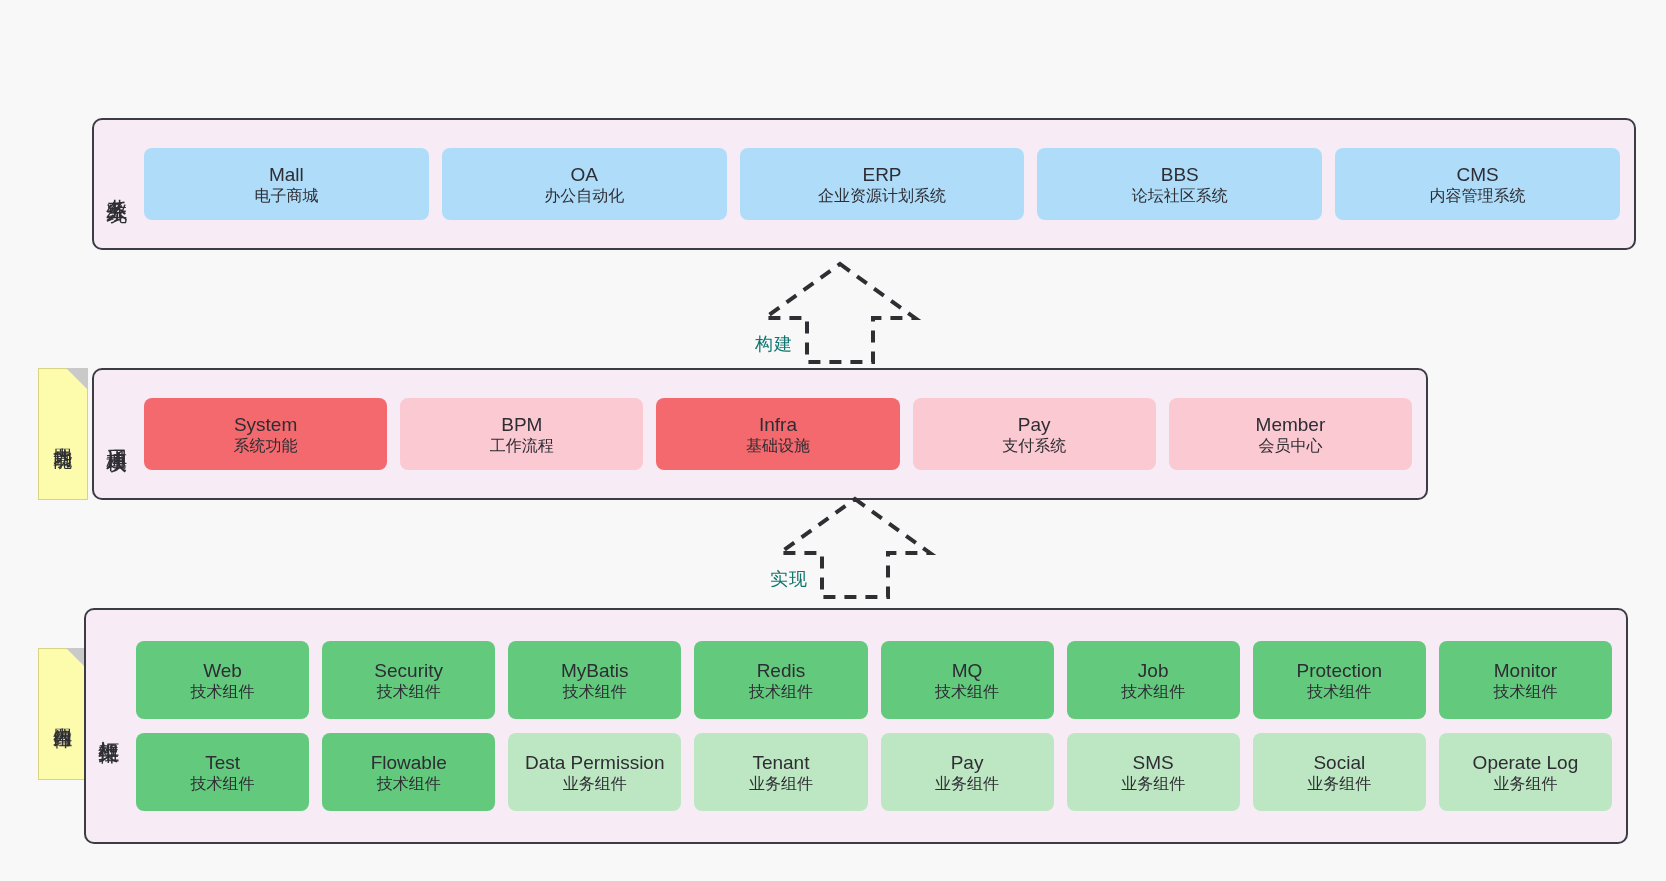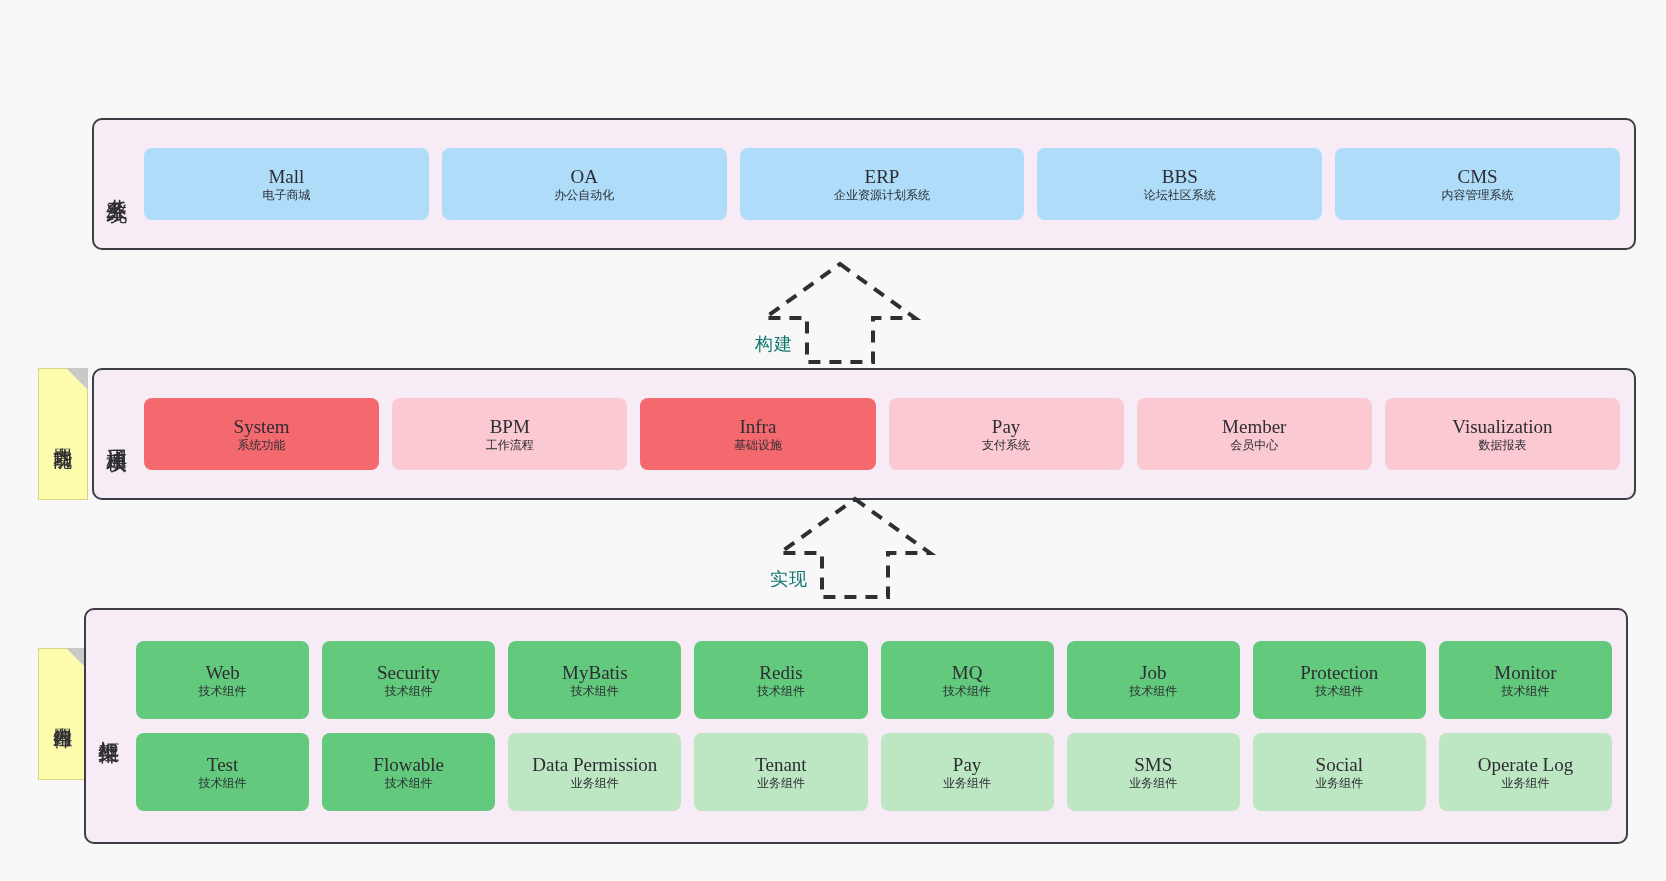--- a/index.html
+++ b/index.html
@@ -51,49 +51,48 @@
     display: flex;
     flex-direction: column;
     justify-content: center;
     gap: 14px;
     padding: 0 14px 0 4px;
   }
   .row {
     display: flex;
     gap: 13px;
     justify-content: flex-start;
-    font-family: Liberation Serif, serif;
   }
 
   
   .card {
     flex: 1 1 0;
     box-sizing: border-box;
     border-radius: 8px;
     display: flex;
     flex-direction: column;
     align-items: center;
     justify-content: center;
     text-align: center;
     line-height: 1.22;
     color: #2d2d33;
     padding: 4px 6px;
   }
   .card .t1 { font-size: 19px; }
-  .card .t2 { font-size: 12px; }
+  .card .t2 { font-size: 16px; }
 
   .c-blue       { background: #aedcf9; }
   .c-red        { background: #f4696e; }
   .c-pink       { background: #fbc9d2; }
   .c-green      { background: #62c97d; }
   .c-lightgreen { background: #bde6c2; }
 
   
   #layer-business { left: 92px;  top: 118px; width: 1544px; height: 132px; }
-  #layer-modules  { left: 92px;  top: 368px; width: 1544px; height: 132px; }
+  #layer-modules  { left: 92px;  top: 368px; width: 1336px; height: 132px; }
   #layer-frame    { left: 84px;  top: 608px; width: 1544px; height: 236px; }
 
   #layer-business .card { height: 72px; }
   #layer-modules  .card { height: 72px; }
   #layer-frame    .card { height: 78px; }
 
   
   .note {
     position: absolute;
     box-sizing: border-box;
@@ -207,24 +206,20 @@
           <span class="t2">基础设施</span>
         </div>
         <div class="card c-pink">
           <span class="t1">Pay</span>
           <span class="t2">支付系统</span>
         </div>
         <div class="card c-pink">
           <span class="t1">Member</span>
           <span class="t2">会员中心</span>
         </div>
-        <div class="card c-pink">
-          <span class="t1">Visualization</span>
-          <span class="t2">数据报表</span>
-        </div>
       </div>
     </div>
   </div>
 
   <div class="arrow-wrap" id="arrow-realize">
     <svg width="170" height="110" viewBox="0 0 170 110" aria-hidden="true">
       <path d="M85 6 L160 60 L118 60 L118 104 L52 104 L52 60 L10 60 Z" fill="none" stroke="#2e2e33" stroke-width="4" stroke-dasharray="12 9" stroke-linejoin="miter"></path>
     </svg>
     <div class="arrow-label">实现</div>
   </div>

